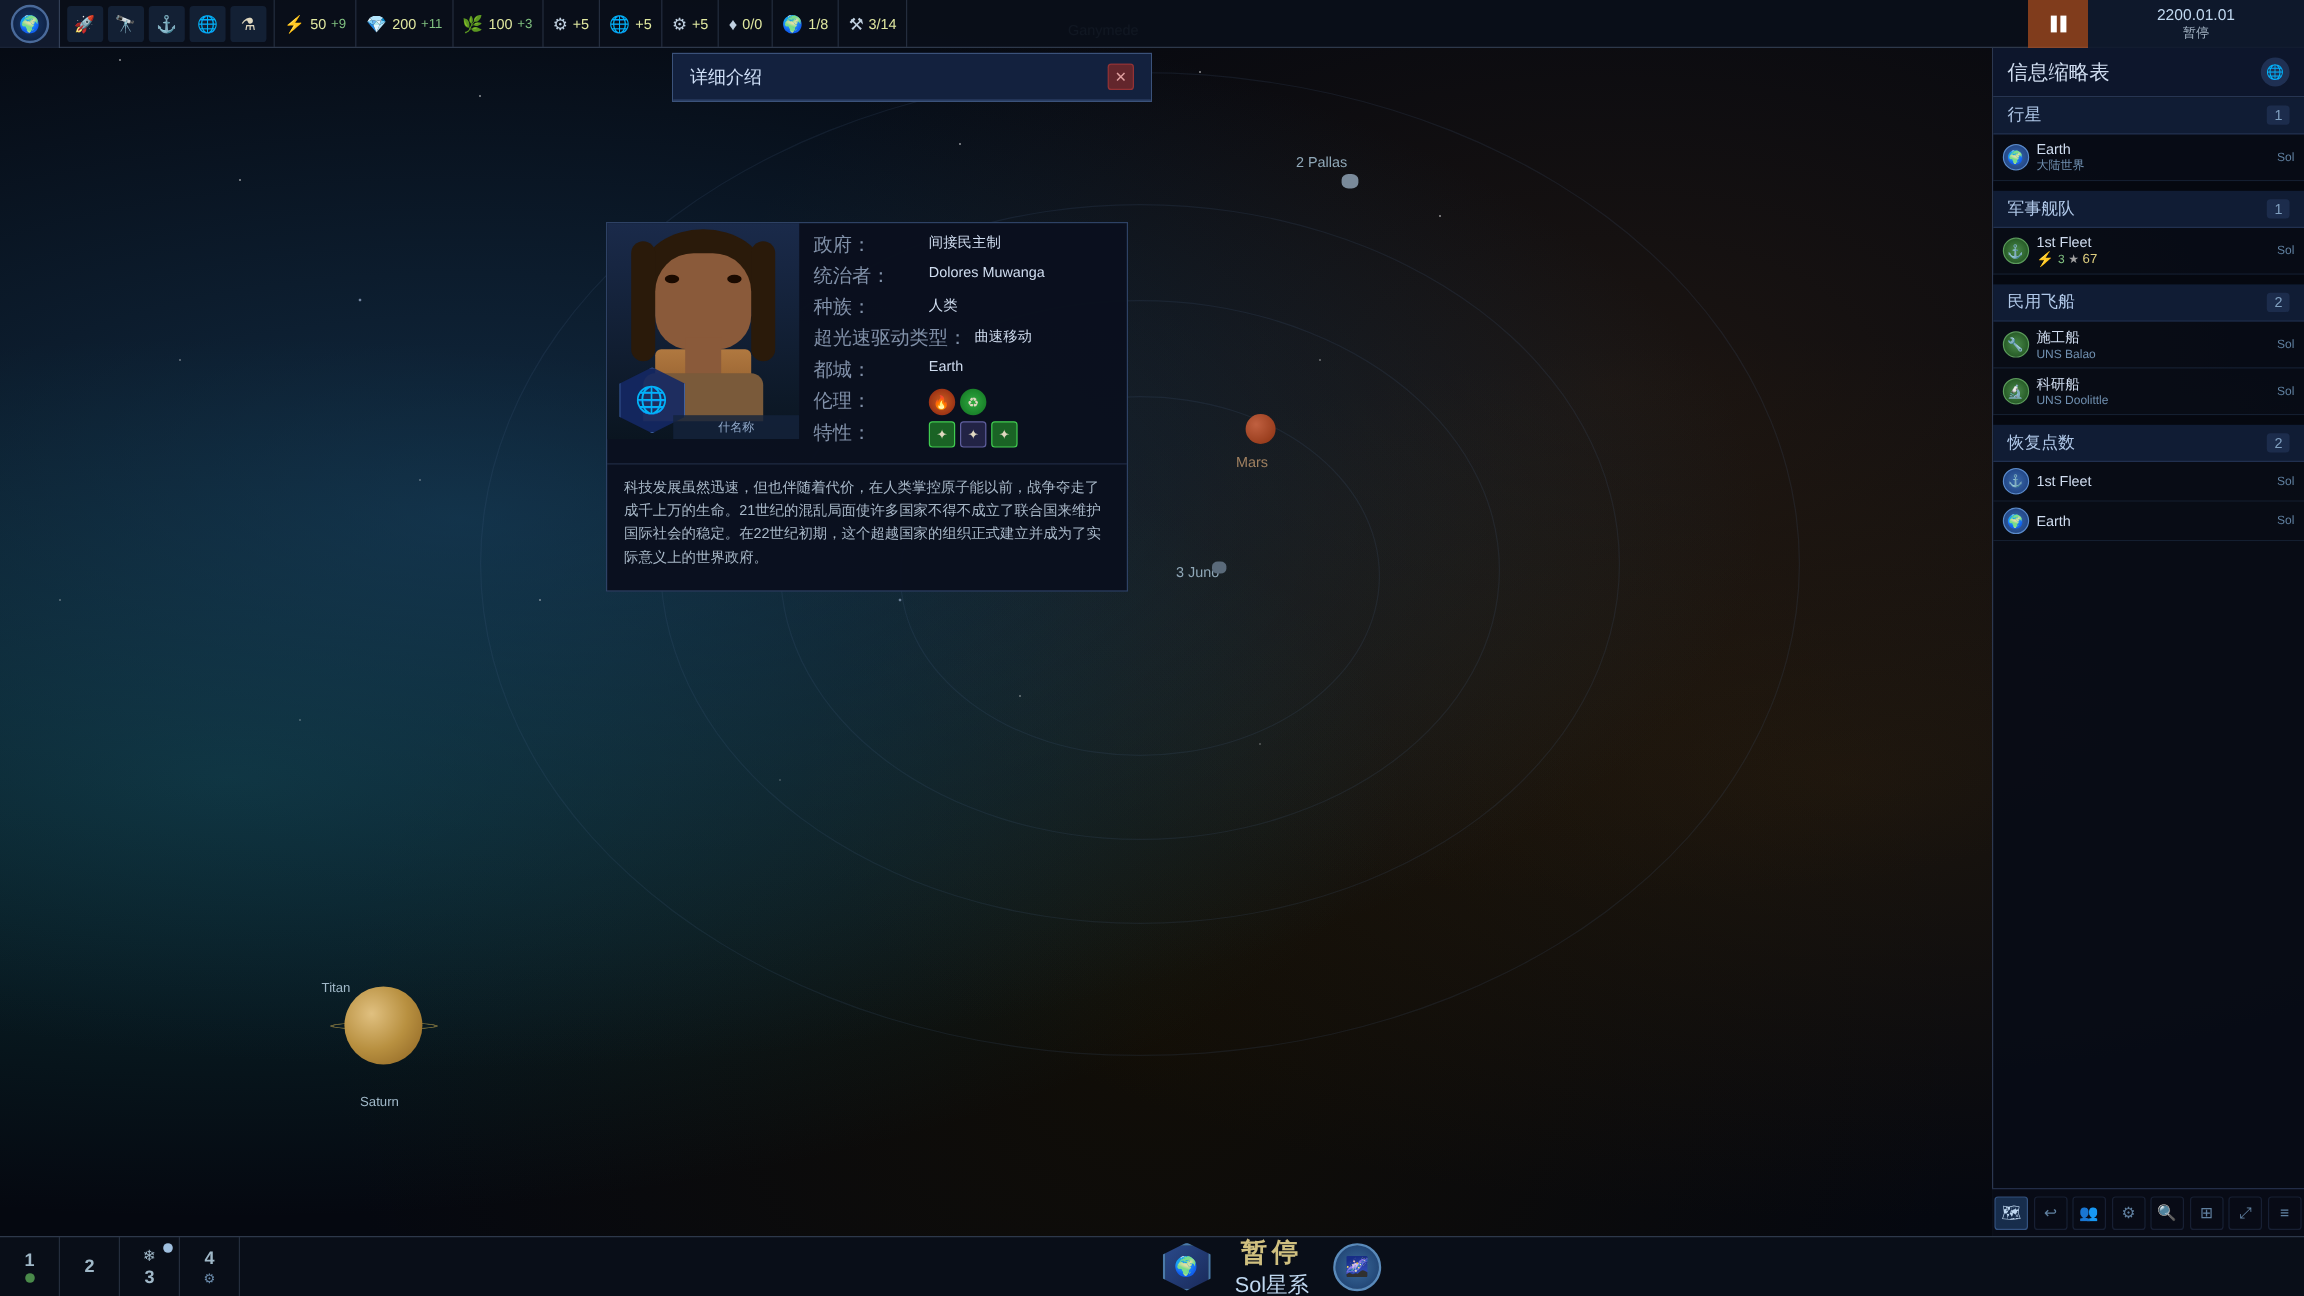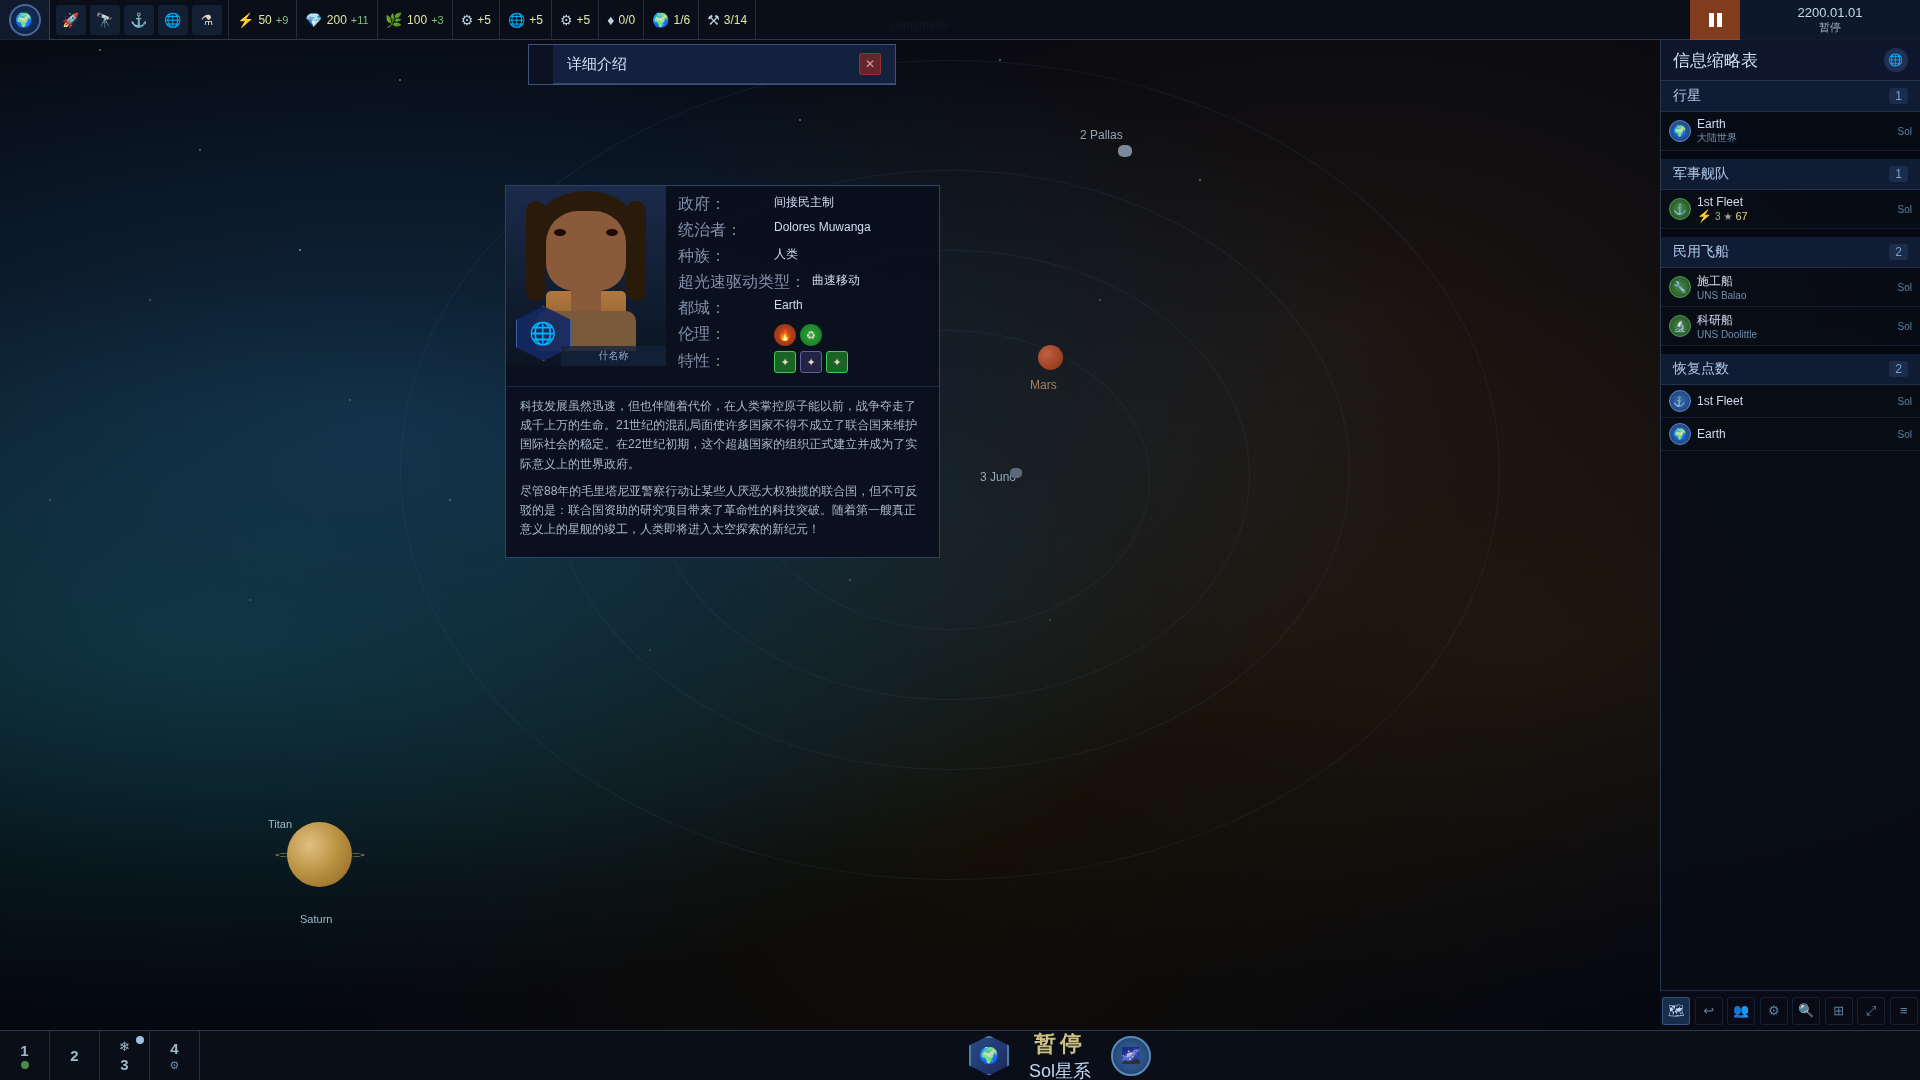--- a/index.html
+++ b/index.html
@@ -371,26 +371,25 @@
     #modal-overlay {
       position: absolute;
       inset: 0;
       z-index: 200;
       pointer-events: none;
     }
 
     #detail-modal {
       position: absolute;
       top: 44px;
-      left: 528px;
-      width: 368px;
+      left: 560px;
+      width: 400px;
       background: rgba(12,18,35,0.97);
       border: 1px solid rgba(80,110,160,0.7);
       pointer-events: auto;
-      padding-left: 24px;
     }
 
     .modal-header {
       display: flex;
       align-items: center;
       justify-content: space-between;
       padding: 8px 14px;
       background: rgba(20,35,65,0.9);
       border-bottom: 1px solid rgba(80,110,160,0.5);
     }
@@ -842,21 +841,21 @@
     <span class="resource-value">+5</span>
   </div>
 
   <div class="resource-group">
     <span class="resource-icon">♦</span>
     <span class="resource-value">0/0</span>
   </div>
 
   <div class="resource-group">
     <span class="resource-icon">🌍</span>
-    <span class="resource-value">1/6</span>
+    <span class="resource-value">1/8</span>
   </div>
 
   <div class="resource-group">
     <span class="resource-icon">⚒</span>
     <span class="resource-value">3/14</span>
   </div>
 
   <div id="pause-btn">
     <div class="pause-bars">
       <div class="pause-bar"></div>
@@ -1054,21 +1053,20 @@
           <div class="trait-icon green-sq">✦</div>
           <div class="trait-icon dark-sq">✦</div>
           <div class="trait-icon green-sq">✦</div>
         </div>
       </div>
     </div>
   </div>
 
   <div class="civ-lore">
     <div class="lore-paragraph">科技发展虽然迅速，但也伴随着代价，在人类掌控原子能以前，战争夺走了成千上万的生命。21世纪的混乱局面使许多国家不得不成立了联合国来维护国际社会的稳定。在22世纪初期，这个超越国家的组织正式建立并成为了实际意义上的世界政府。</div>
-    <div class="lore-paragraph">尽管88年的毛里塔尼亚警察行动让某些人厌恶大权独揽的联合国，但不可反驳的是：联合国资助的研究项目带来了革命性的科技突破。随着第一艘真正意义上的星舰的竣工，人类即将进入太空探索的新纪元！</div>
   </div>
 
 </div>
 
 <div id="bottom-bar">
 
   <div class="speed-btn">
     <div class="num">1</div>
     <div class="speed-indicator"></div>
   </div>

